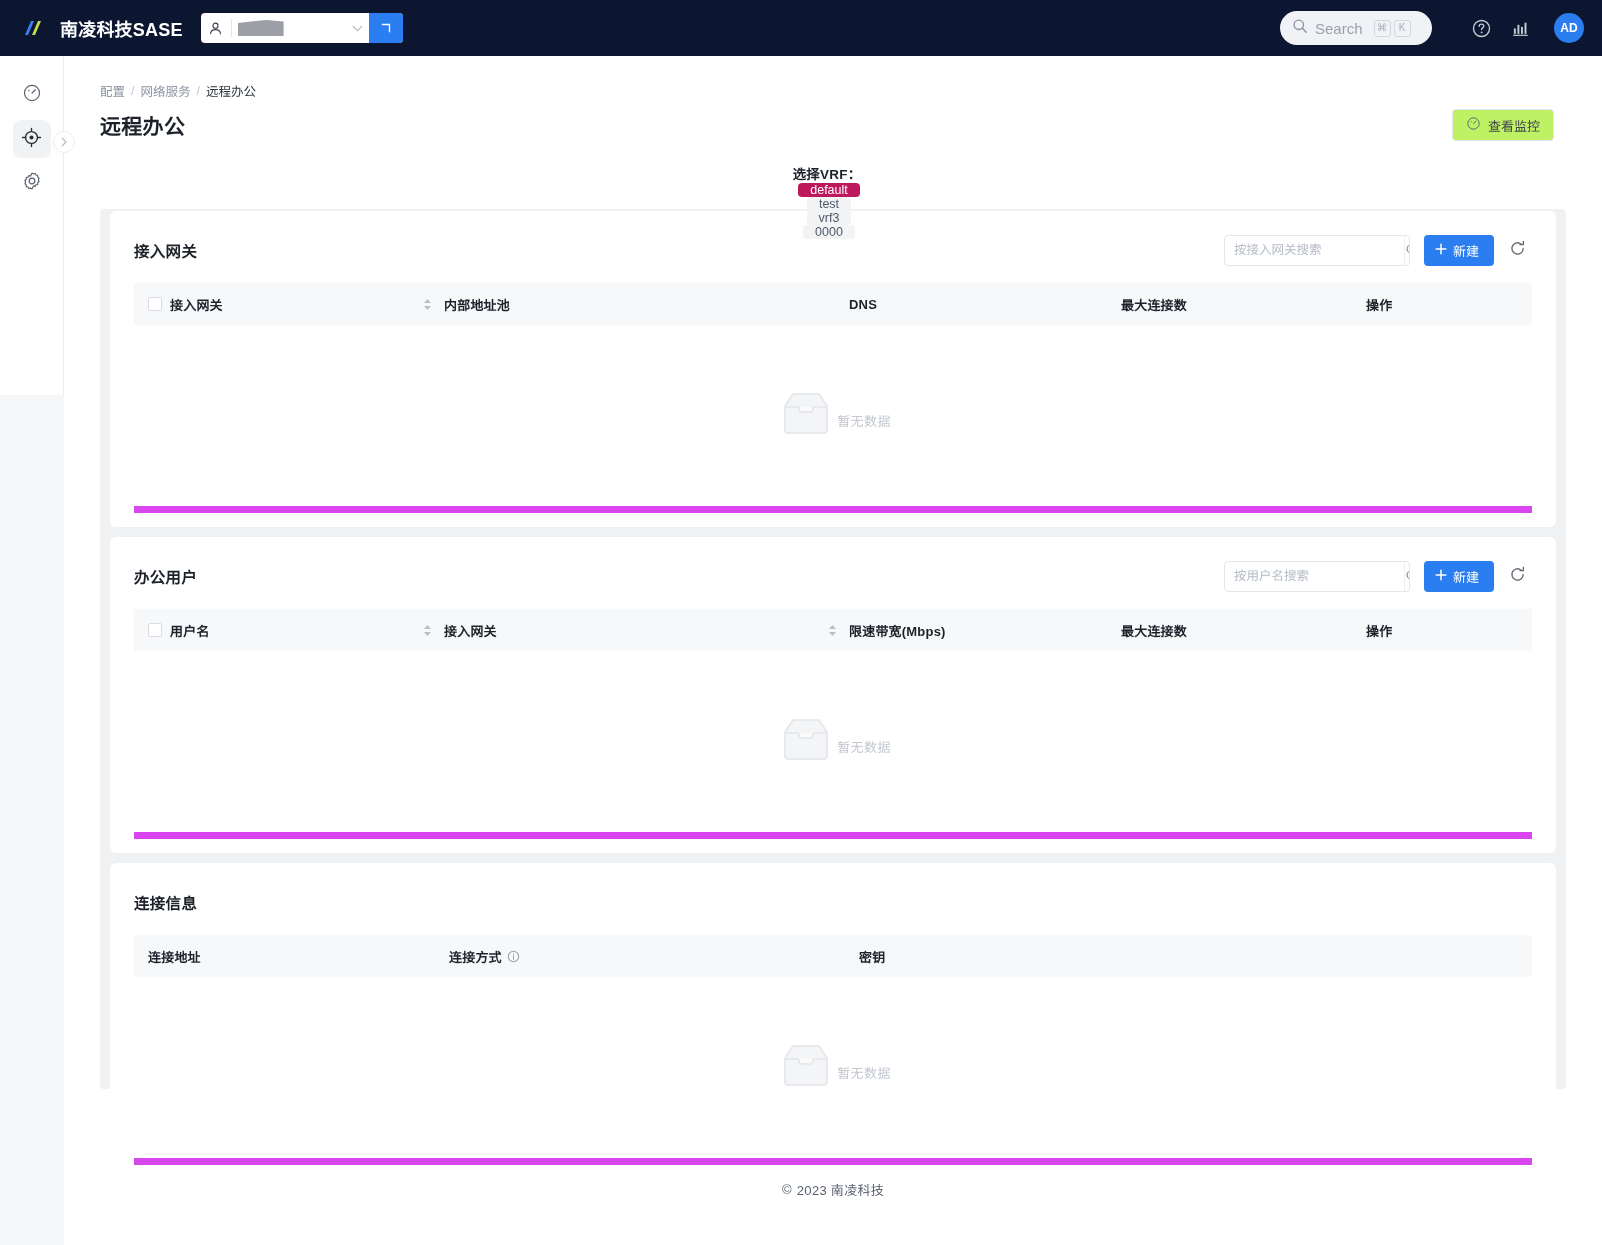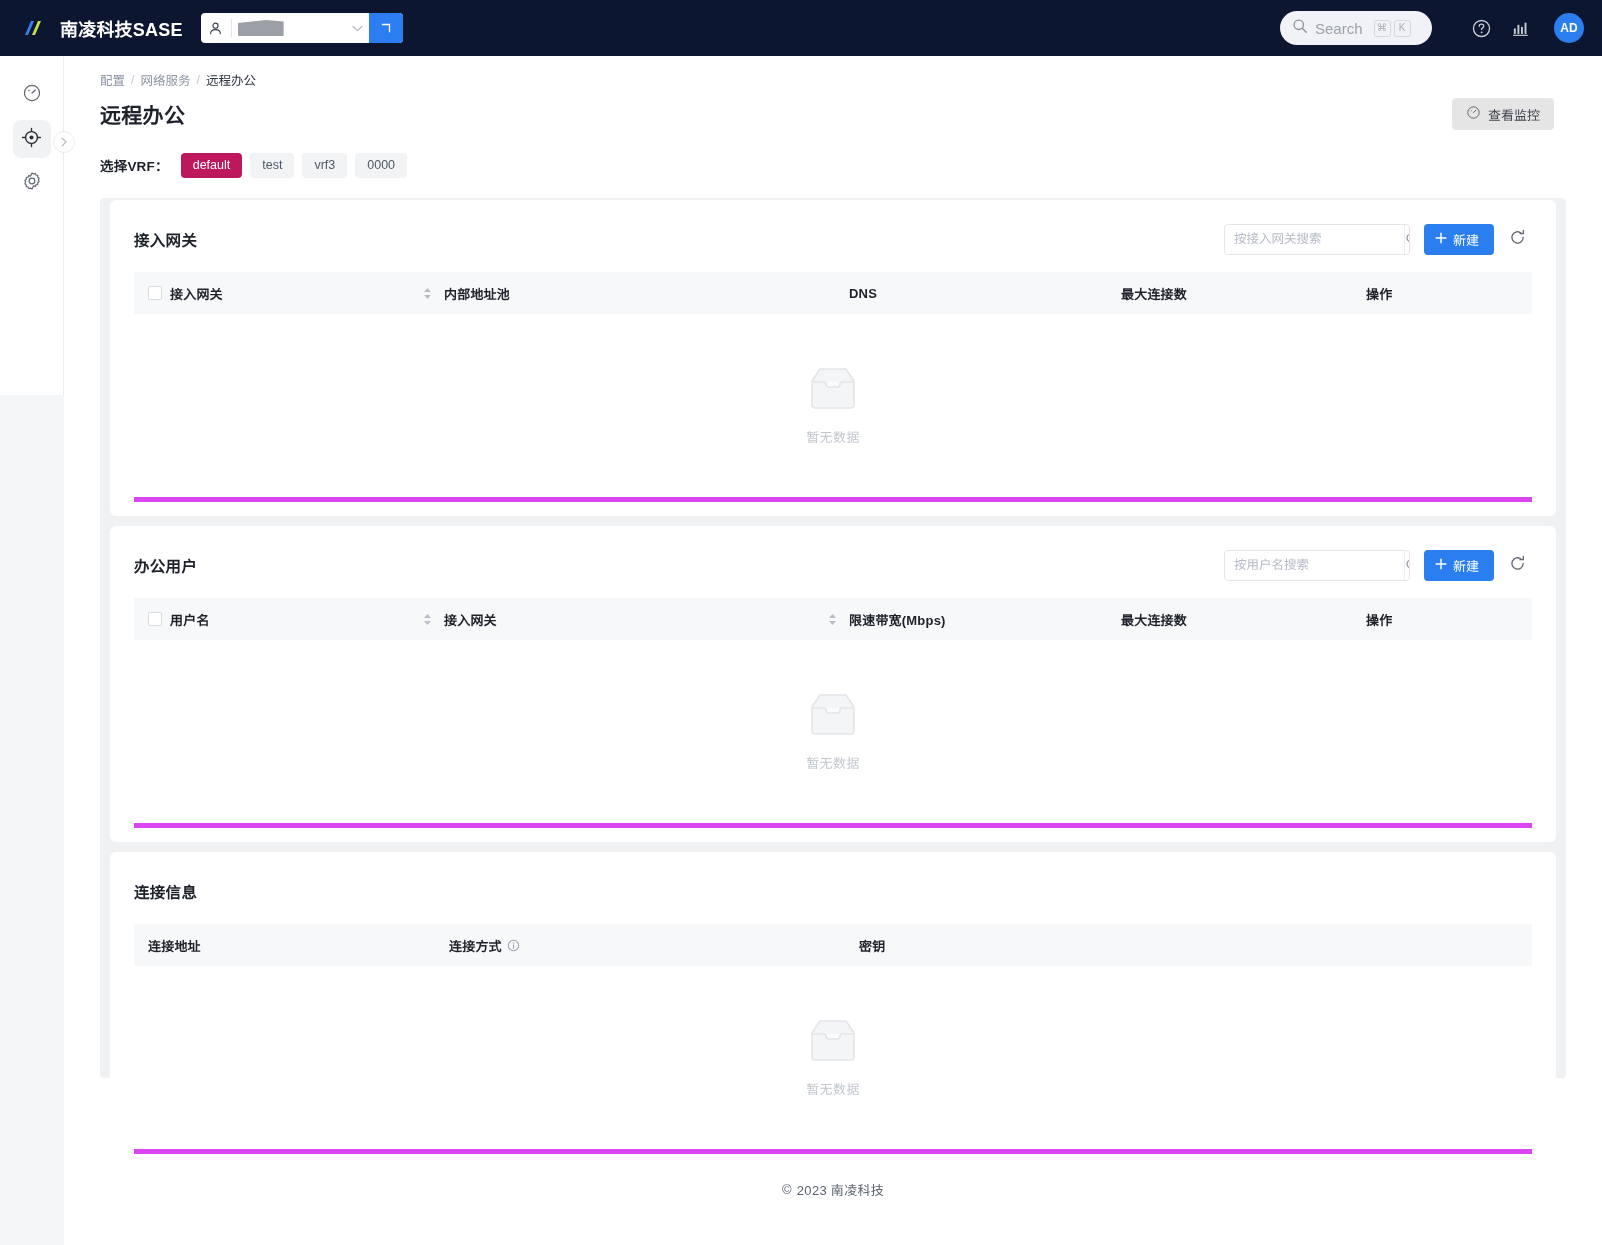--- a/index.html
+++ b/index.html
@@ -159,21 +159,21 @@
   }
 
   
   .main {
     position: absolute;
     top: 56px; left: 64px;
     width: 1538px; height: 1189px;
     background: #ffffff;
     overflow: hidden;
   }
-  .page-head { padding: 14px 48px 0 36px; background:#fff; }
+  .page-head { padding: 25px 48px 0 36px; background:#fff; }
   .breadcrumb {
     font-size: 12.5px;
     color: #8d95a3;
     display: flex; align-items: center; gap: 6px;
   }
   .breadcrumb .crumb-sep { color: #c3c8d0; }
   .breadcrumb .crumb-last { color: #3c4椅; }
   .breadcrumb .crumb-last { color: #2f3540; }
   .title-row {
     display: flex; align-items: center;
@@ -182,35 +182,36 @@
   .page-title {
     font-size: 21px;
     font-weight: 700;
     color: #1d2129;
     letter-spacing: .3px;
   }
   .btn-monitor {
     margin-left: auto;
     height: 32px;
     padding: 0 13px;
-    background: #e5e5e5;
+    background: #bef264;
     border: 1px solid #e3e6eb;
     border-radius: 4px;
     display: flex; align-items: center; gap: 7px;
     font-size: 13px;
     color: #40464f;
     font-weight: 500;
   }
 
   .vrf-row {
     display: flex;
     align-items: center;
     padding: 0 36px;
     margin-top: 22px;
     height: 26px;
+    flex-direction: column;
   }
   .vrf-label {
     font-size: 13.5px;
     color: #1d2129;
     font-weight: 700;
     margin-right: 12px;
     letter-spacing: .2px;
   }
   .vrf-chip {
     height: 25px;
@@ -336,24 +337,24 @@
     flex: 0 0 14px;
   }
   .info-i {
     margin-left: 5px;
     display: inline-flex; align-items: center;
   }
 
   .empty {
     height: 188px;
     display: flex;
-    flex-direction: column;
+    flex-direction: row;
     align-items: center;
     justify-content: center;
-    border-bottom: 5px solid #d946ef;
+    border-bottom: 7px solid #d946ef;
   }
   .empty .cap {
     margin-top: 10px;
     font-size: 13px;
     color: #c2c7cf;
     letter-spacing: .4px;
   }
 
   .footer {
     position: absolute;

